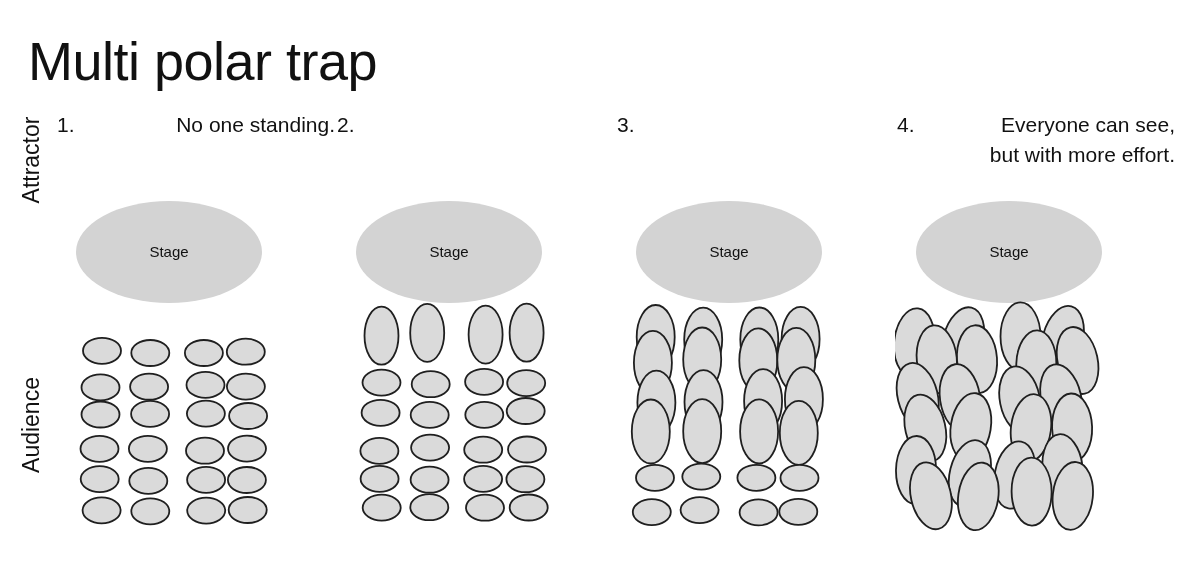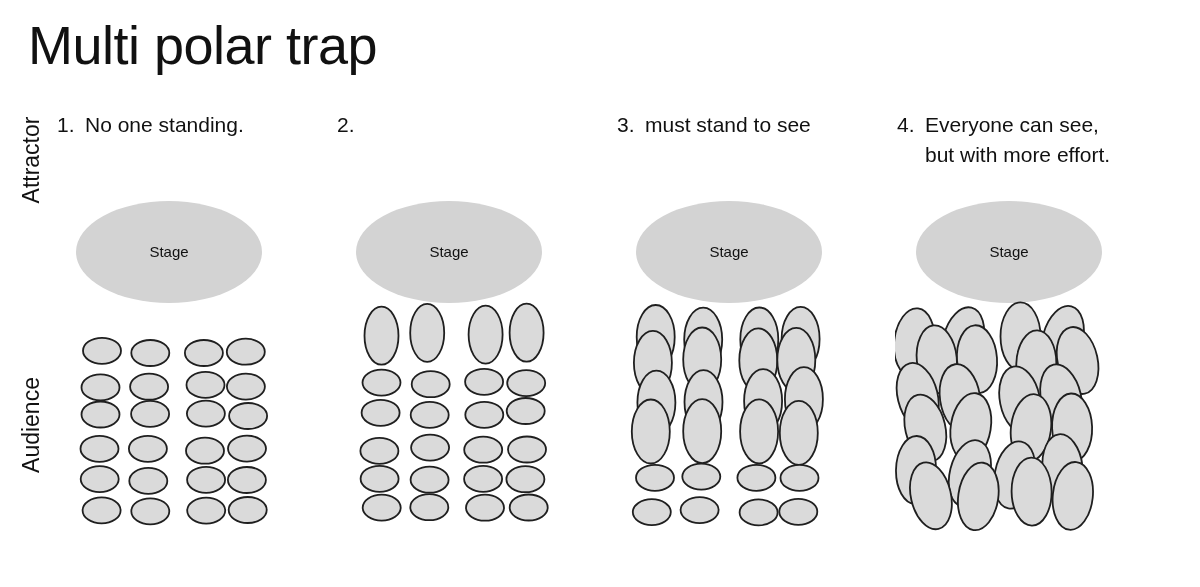--- a/index.html
+++ b/index.html
@@ -6,21 +6,21 @@
   body {
     width: 1200px; height: 587px;
     background: #ffffff;
     position: relative;
     overflow: hidden;
     font-family: "Liberation Sans", sans-serif;
     color: #111111;
   }
   .page-title {
     position: absolute;
-    left: 28px; top: 14px;
+    left: 28px; top: 30px;
     font-size: 54px;
     letter-spacing: -0.5px;
     font-weight: 400;
     white-space: nowrap;
   }
   .side-label {
     position: absolute;
     left: 31px;
     transform: translate(-50%, -50%) rotate(-90deg);
     font-size: 23px;
@@ -37,21 +37,21 @@
   .panel { width: 280px; flex: none; }
   .caption {
     display: flex;
     padding: 10px 0 0 2px;
     height: 85px;
     box-sizing: content-box;
     font-size: 21px;
     line-height: 30px;
   }
   .cap-num { width: 28px; flex: none; }
-  .cap-text { flex: 1; }
+  .cap-text { flex: 1; text-align: right; }
   .diagram { display: block; }
 </style>
 </head>
 <body>
 
 <div class="page-title">Multi polar trap</div>
 
 <div class="side-label attractor">Attractor</div>
 <div class="side-label audience">Audience</div>
 
@@ -125,21 +125,20 @@
         <ellipse cx="94.3" cy="312.2" rx="19" ry="13" fill="#dadada" stroke="#1f1f1f" stroke-width="1.8"></ellipse>
         <ellipse cx="150.0" cy="312.7" rx="19" ry="13" fill="#dadada" stroke="#1f1f1f" stroke-width="1.8"></ellipse>
         <ellipse cx="193.7" cy="312.5" rx="19" ry="13" fill="#dadada" stroke="#1f1f1f" stroke-width="1.8"></ellipse>
       </svg>
   </div>
 
   <div class="panel">
     <div class="caption">
       <div class="cap-num">3.</div>
       <div class="cap-text">
-          <div>must stand to see</div>
         </div>
     </div>
     <svg class="diagram" width="280" height="352" viewBox="0 0 280 352">
         <ellipse cx="114" cy="57" rx="93" ry="51" fill="#d3d3d3"></ellipse>
         <text x="114" y="62" text-anchor="middle" font-size="15" fill="#111111">Stage</text>
         <ellipse cx="40.7" cy="142.0" rx="19" ry="32" fill="#dadada" stroke="#1f1f1f" stroke-width="1.8"></ellipse>
         <ellipse cx="88.2" cy="144.6" rx="19" ry="32" fill="#dadada" stroke="#1f1f1f" stroke-width="1.8"></ellipse>
         <ellipse cx="144.3" cy="144.5" rx="19" ry="32" fill="#dadada" stroke="#1f1f1f" stroke-width="1.8"></ellipse>
         <ellipse cx="185.6" cy="143.9" rx="19" ry="32" fill="#dadada" stroke="#1f1f1f" stroke-width="1.8"></ellipse>
         <ellipse cx="37.9" cy="167.8" rx="19" ry="32" fill="#dadada" stroke="#1f1f1f" stroke-width="1.8"></ellipse>

